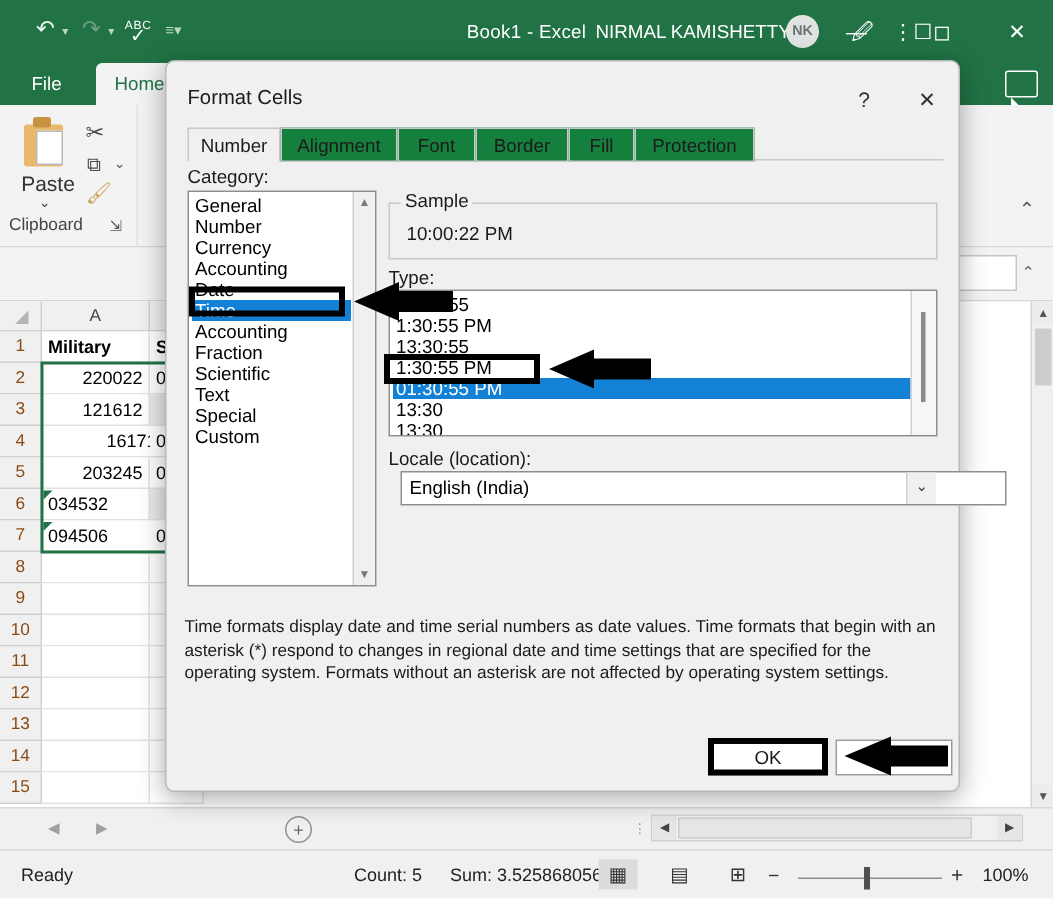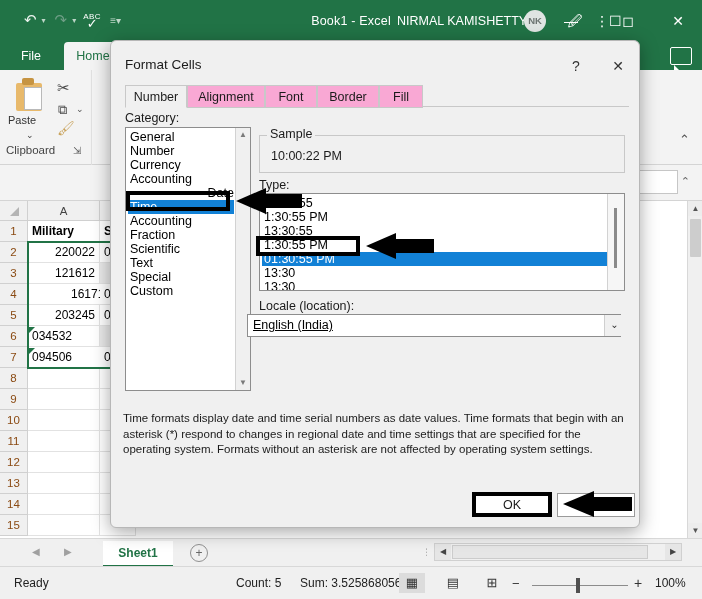--- a/index.html
+++ b/index.html
@@ -54,21 +54,21 @@
   .comment-icon::after { content:""; position:absolute; left:3px; bottom:-6px; width:0; height:0;
                   border-left:5px solid #fff; border-top:5px solid transparent; }
 
   .ribbon { position:absolute; left:0; top:70px; width:702px; height:95px; background:#f3f3f3;
             border-bottom:1px solid #d4d4d4; }
   .clip-group { position:absolute; left:0; top:0; width:92px; height:95px; border-right:1px solid #e0e0e0; }
   .paste-ico { position:absolute; left:14px; top:8px; width:34px; height:34px; }
   .paste-body { position:absolute; left:2px; top:5px; width:26px; height:28px; background:#e8b96b; border-radius:2px; }
   .paste-clip { position:absolute; left:8px; top:0px; width:12px; height:7px; background:#c69442; border-radius:2px; }
   .paste-page { position:absolute; left:10px; top:9px; width:18px; height:23px; background:#fff; border:1px solid #b9b9b9; }
-  .paste-lbl { position:absolute; left:8px; top:44px; width:48px; text-align:left; font-size:11px; color:#333; }
+  .paste-lbl { position:absolute; left:8px; top:44px; width:48px; text-align:center; font-size:14px; color:#333; }
   .paste-caret { position:absolute; left:26px; top:60px; font-size:9px; color:#444; }
   .scissors { position:absolute; left:57px; top:9px; font-size:15px; color:#4a4a4a; }
   .copy-ico { position:absolute; left:58px; top:32px; font-size:13px; color:#4a4a4a; }
   .copy-caret { position:absolute; left:76px; top:34px; font-size:9px; color:#555; }
   .brush { position:absolute; left:57px; top:50px; font-size:14px; color:#c9a25a; }
   .clip-lbl { position:absolute; left:6px; top:74px; font-size:11.5px; color:#444; }
   .clip-dlg { position:absolute; left:73px; top:75px; font-size:10px; color:#555; }
   .ribbon-collapse { position:absolute; right:12px; top:62px; font-size:13px; color:#555; }
 
   
@@ -150,21 +150,21 @@
   }
   .dlg-title { position:absolute; left:14px; top:16px; font-size:13.5px; color:#1b1b1b; }
   .dlg-help { position:absolute; left:452px; top:14px; width:26px; height:22px; text-align:center;
               line-height:22px; font-size:14px; color:#333; }
   .dlg-close { position:absolute; left:494px; top:14px; width:26px; height:22px; text-align:center;
                line-height:22px; font-size:14px; color:#333; }
 
   .tabs { position:absolute; left:14px; top:44px; width:504px; height:22px;
           border-bottom:1px solid #c8c8c8; }
   .dtab { position:absolute; top:0; height:23px; font-size:12.5px; line-height:22px; text-align:center;
-          color:#1b1b1b; border:1px solid #c8c8c8; background:#f9a8d4; }
+          color:#1b1b1b; border:1px solid #c8c8c8; background:#15803d; }
   .dtab.sel { background:#f0f0f0; border-bottom:1px solid #f0f0f0; font-weight:normal; }
 
   .lbl { position:absolute; font-size:12.5px; color:#1b1b1b; }
 
   .listbox { position:absolute; background:#fff; border:1px solid #8d8d8d; overflow:hidden; }
   .lb-item { position:absolute; left:2px; height:14px; font-size:12.5px; line-height:14px;
              color:#000; white-space:nowrap; padding-left:2px; }
   .lb-item.sel { background:#1281d6; color:#fff; }
   .lb-scroll { position:absolute; top:0; width:15px; bottom:0; background:#f0f0f0;
                border-left:1px solid #d2d2d2; }
@@ -316,21 +316,20 @@
 
   <div class="vscroll">
     <div class="vs-arrow" style="top:0;">▲</div>
     <div class="vs-thumb"></div>
     <div class="vs-arrow" style="bottom:0;">▼</div>
   </div>
 
   <div class="tabbar">
     <div class="nav-arrow" style="left:32px;">◀</div>
     <div class="nav-arrow" style="left:64px;">▶</div>
-    <div class="sheettab">Sheet1</div>
     <div class="addsheet">+</div>
     <div class="tab-dots">⋮</div>
     <div class="hsb">
       <div class="hsb-arrow" style="left:0;">◀</div>
       <div class="hsb-thumb"></div>
       <div class="hsb-arrow" style="right:0;">▶</div>
     </div>
   </div>
 
   <div class="statusbar">
@@ -351,29 +350,30 @@
     <div class="dlg-title">Format Cells</div>
     <div class="dlg-help">?</div>
     <div class="dlg-close">✕</div>
 
     <div class="tabs">
       <div class="dtab sel" style="left:0;width:62px;">Number</div>
       <div class="dtab" style="left:62px;width:78px;">Alignment</div>
       <div class="dtab" style="left:140px;width:52px;">Font</div>
       <div class="dtab" style="left:192px;width:62px;">Border</div>
       <div class="dtab" style="left:254px;width:44px;">Fill</div>
+      <div class="dtab" style="left:298px;width:80px;">Protection</div>
     </div>
 
     <div class="lbl" style="left:14px;top:70px;">Category:</div>
     <div class="listbox" style="left:14px;top:86px;width:126px;height:264px;">
       <div class="lb-item" style="top:2px;width:106px;">General</div>
       <div class="lb-item" style="top:16px;width:106px;">Number</div>
       <div class="lb-item" style="top:30px;width:106px;">Currency</div>
       <div class="lb-item" style="top:44px;width:106px;">Accounting</div>
-      <div class="lb-item" style="top:58px;width:106px;text-align:right;">Date</div>
+      <div class="lb-item" style="top:58px;width:106px;">Date</div>
       <div class="lb-item sel" style="top:72px;width:106px;">Time</div>
       <div class="lb-item" style="top:86px;width:106px;">Accounting</div>
       <div class="lb-item" style="top:100px;width:106px;">Fraction</div>
       <div class="lb-item" style="top:114px;width:106px;">Scientific</div>
       <div class="lb-item" style="top:128px;width:106px;">Text</div>
       <div class="lb-item" style="top:142px;width:106px;">Special</div>
       <div class="lb-item" style="top:156px;width:106px;">Custom</div>
       <div class="lb-scroll" style="right:0;">
         <div class="lb-sc-arrow" style="top:0;">▲</div>
         <div class="lb-sc-arrow" style="bottom:0;">▼</div>
@@ -392,21 +392,21 @@
       <div class="lb-item" style="top:44px;width:330px;">1:30:55 PM</div>
       <div class="lb-item sel" style="top:58px;width:348px;">01:30:55 PM</div>
       <div class="lb-item" style="top:72px;width:330px;">13:30</div>
       <div class="lb-item" style="top:86px;width:330px;">13:30</div>
       <div class="lb-scroll" style="right:0;width:17px;background:#f6f6f6;">
         <div style="position:absolute;left:6px;top:14px;width:3px;height:60px;background:#8a8a8a;"></div>
       </div>
     </div>
 
     <div class="lbl" style="left:148px;top:258px;">Locale (location):</div>
-    <div class="combo" style="left:136px;top:273px;width:374px;height:23px;text-decoration:underline;">English (India)</div>
+    <div class="combo" style="left:156px;top:273px;width:404px;height:23px;">English (India)</div>
     <div class="combo-btn" style="left:493px;top:274px;">⌄</div>
 
     <div class="desc" style="left:12px;top:370px;width:504px;">Time formats display date and time serial numbers as date values.  Time formats that begin with an asterisk (*) respond to changes in regional date and time settings that are specified for the operating system. Formats without an asterisk are not affected by operating system settings.</div>
 
     <div class="dlgbtn" style="left:362px;top:452px;width:78px;height:24px;line-height:23px;">OK</div>
     <div class="dlgbtn" style="left:446px;top:452px;width:78px;height:24px;line-height:23px;">Cancel</div>
   </div>
 
   <div class="anno-box" style="left:126px;top:191px;width:104px;height:20px;"></div>
   <div class="anno-arrow">

